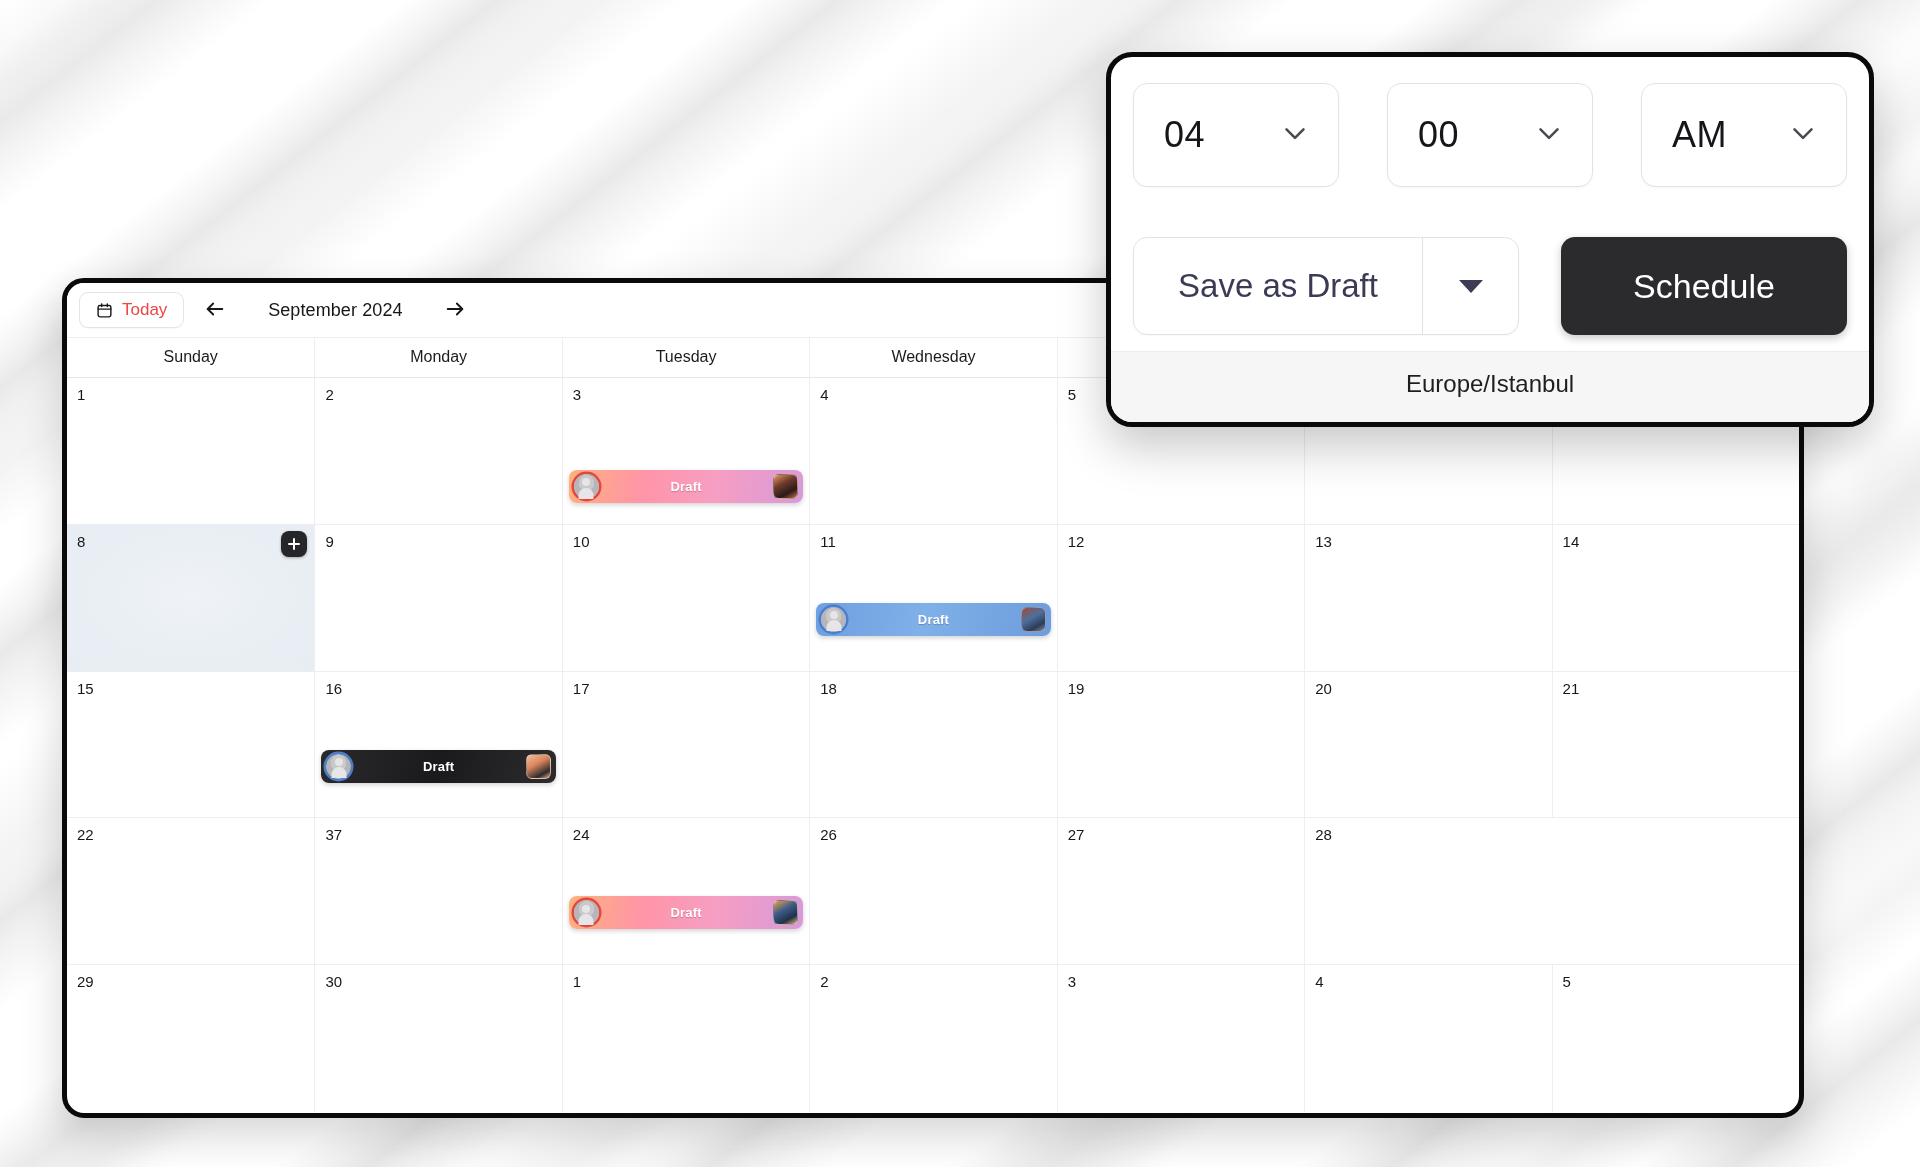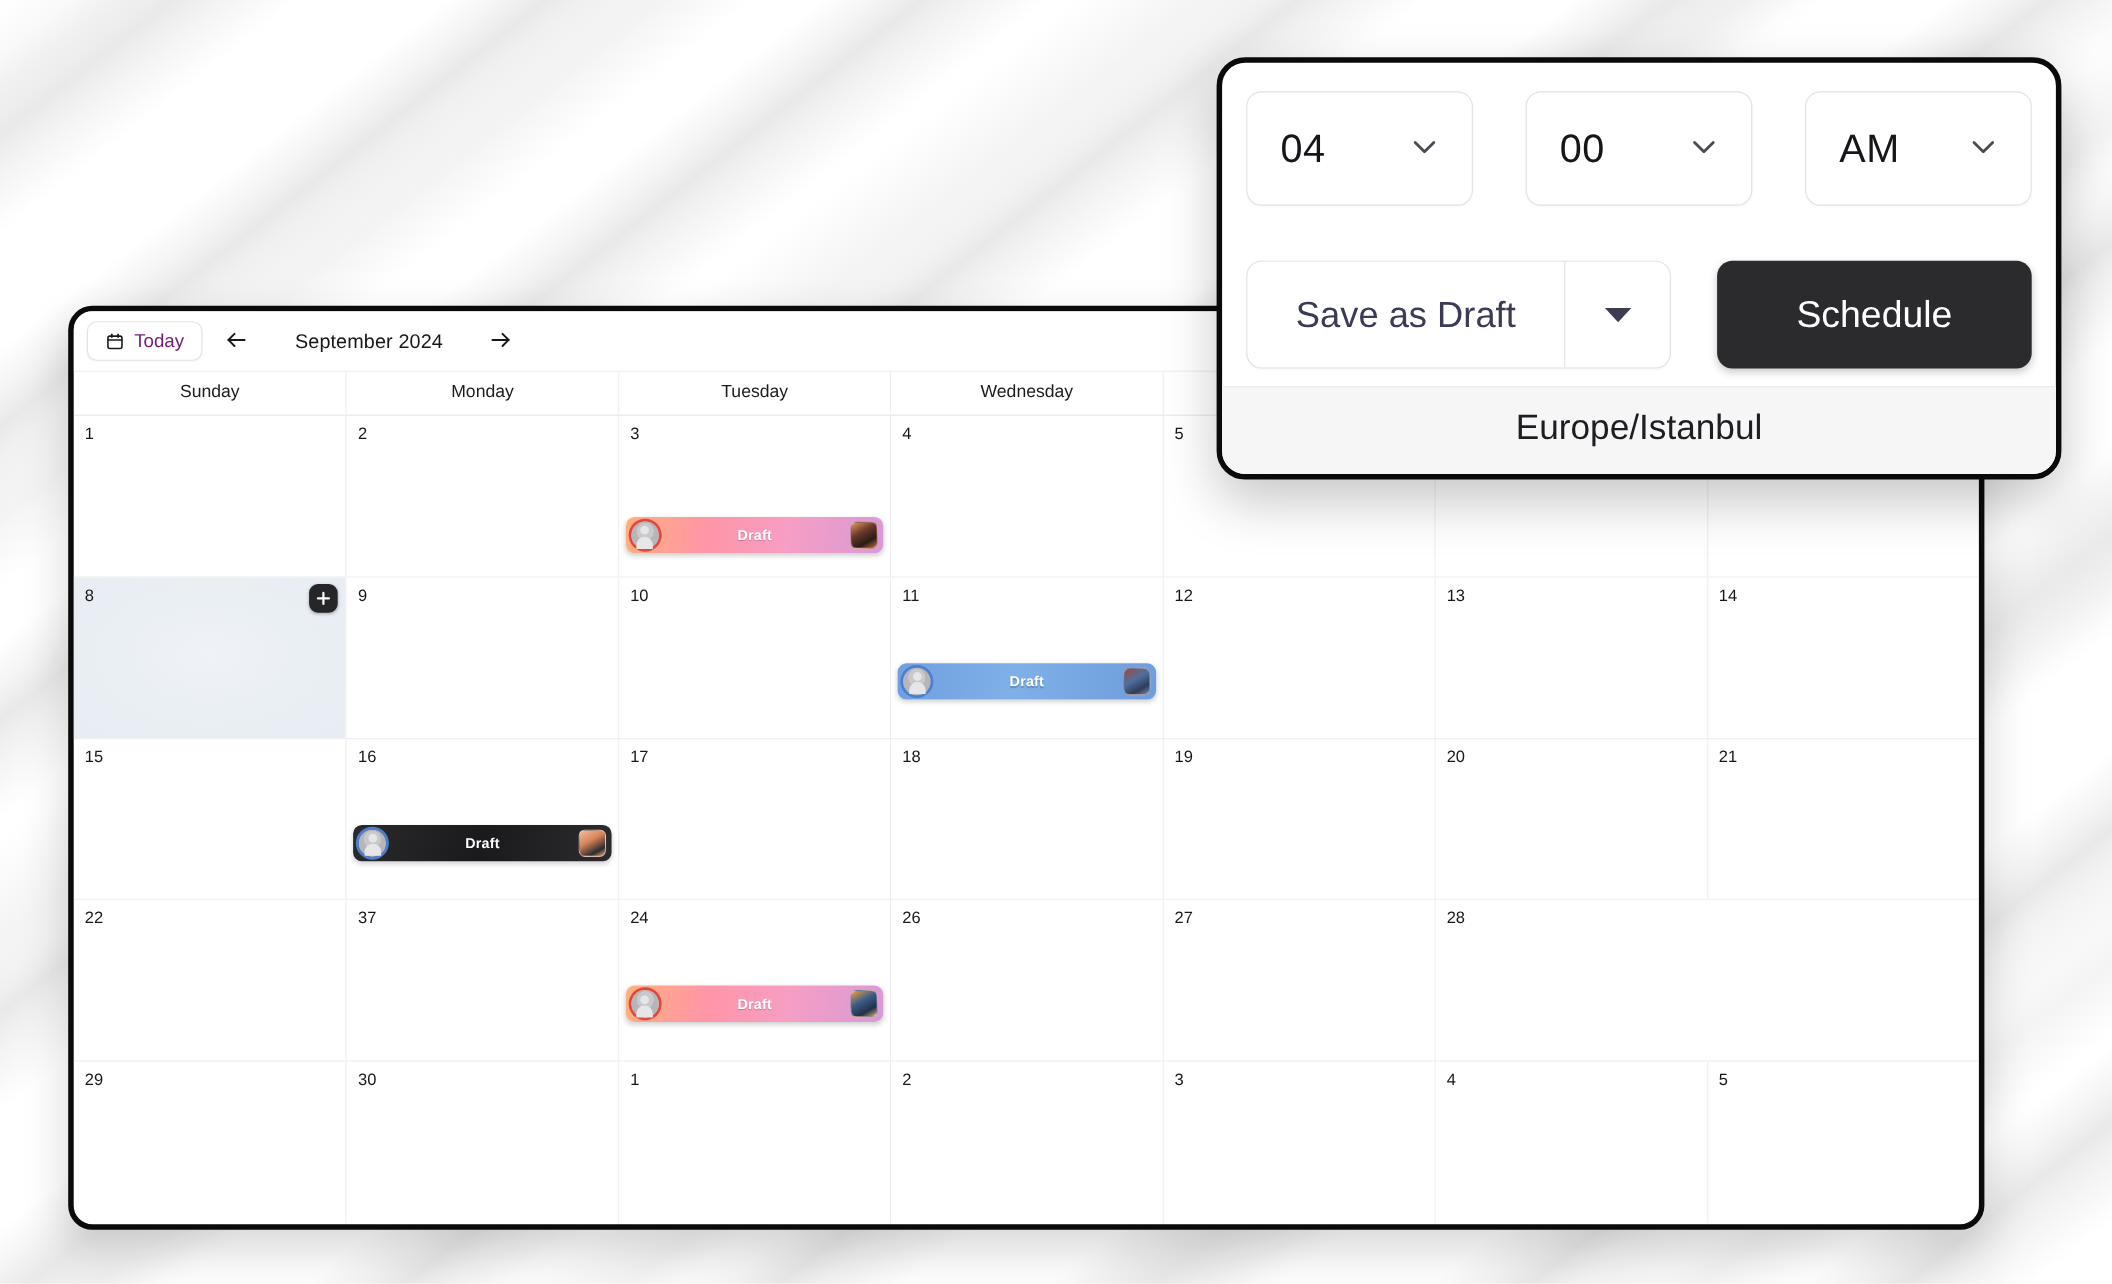--- a/index.html
+++ b/index.html
@@ -71,21 +71,21 @@
   .today-btn {
     display: inline-flex;
     align-items: center;
     gap: 9px;
     height: 36px;
     padding: 0 16px;
     border: 1px solid #e4e4e7;
     border-radius: 9px;
     background: #fff;
     font-size: 17px;
-    color: #701a75;
+    color: #ef4444;
     cursor: pointer;
     box-shadow: 0 1px 1px rgba(0,0,0,.03);
   }
   .today-btn .cal-glyph { display: flex; }
 
   .nav-arrow {
     width: 34px; height: 34px;
     display: flex; align-items: center; justify-content: center;
     background: transparent; border: none; cursor: pointer;
   }
@@ -331,21 +331,21 @@
     cursor: pointer;
     font-family: "Liberation Sans", sans-serif;
     box-shadow: 0 3px 8px rgba(0,0,0,.22);
   }
 
   .tz-bar {
     background: #f6f6f7;
     border-top: 1px solid #ececee;
     text-align: center;
     padding: 18px 12px 24px;
-    font-size: 32px;
+    font-size: 24px;
     color: #1e1e22;
   }
 </style>
 </head>
 <body>
 
 <div id="page">
 
   <div class="calendar-card">
 

